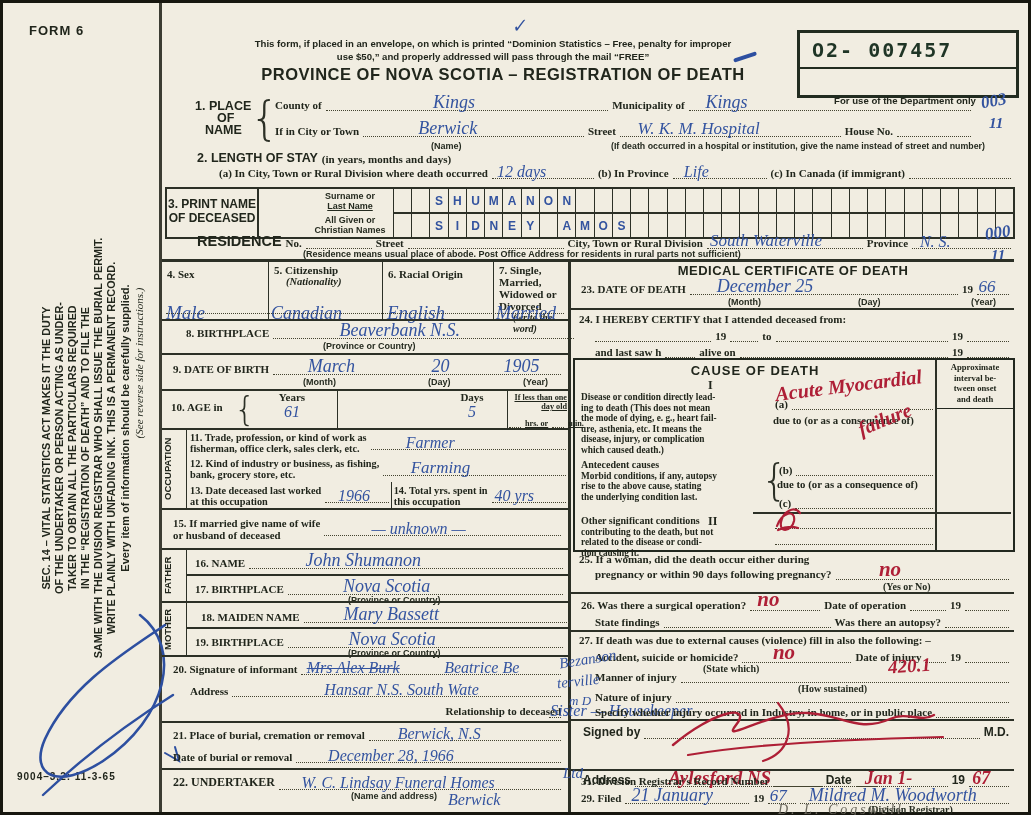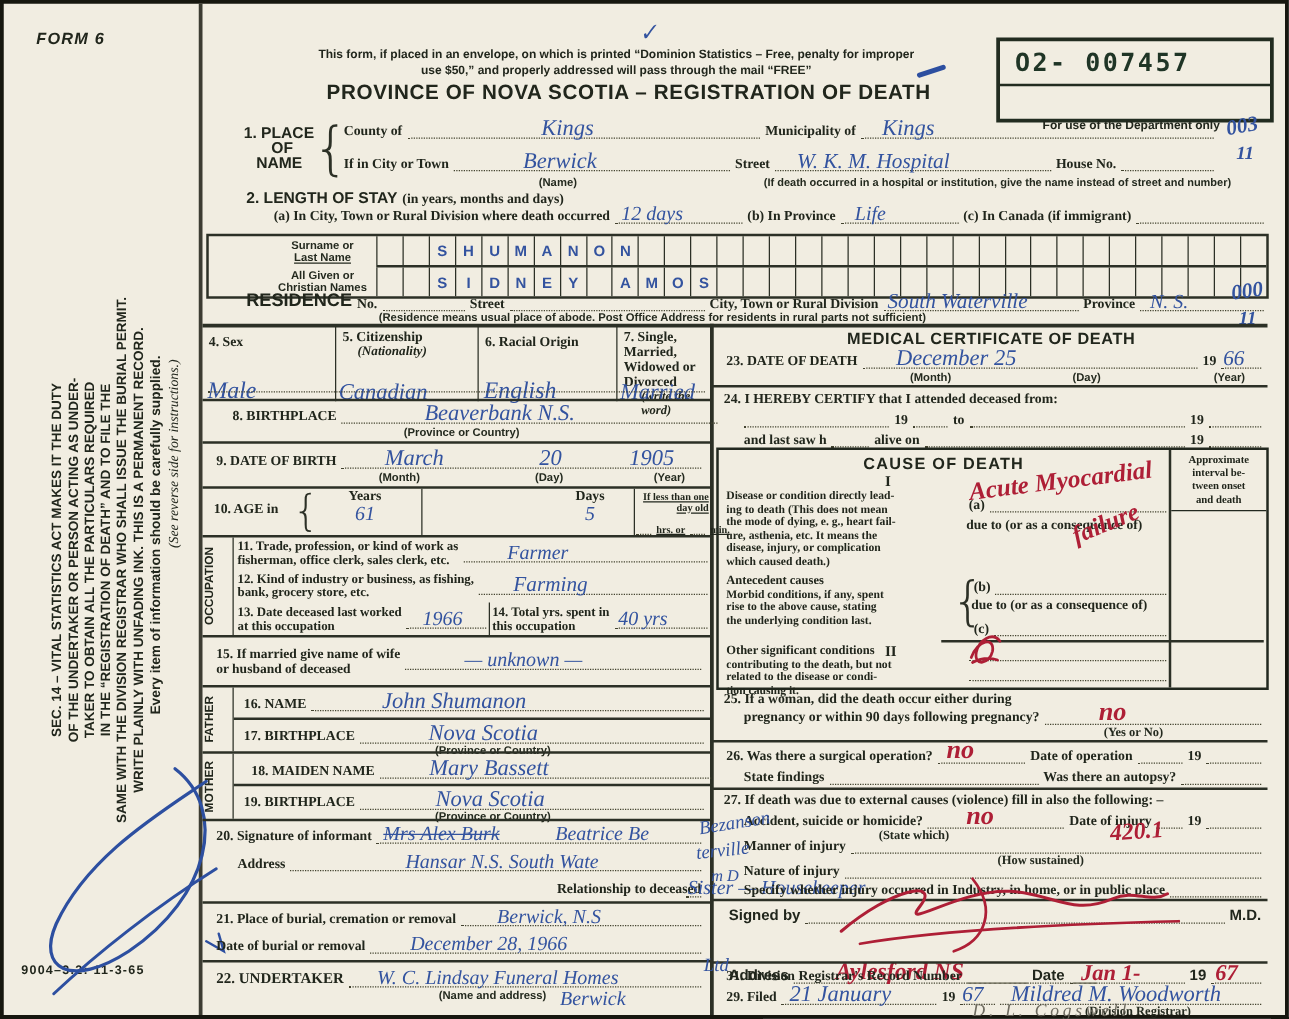--- a/index.html
+++ b/index.html
@@ -27,21 +27,21 @@
   .brace{font-family:"DejaVu Sans",sans-serif;font-weight:200;color:#2c3026;}
   .tiny{font-size:9.3px;line-height:10.6px;font-weight:bold;}
 </style>
 </head>
 <body>
 
 <div class="page">
 <div class="paper">
 
   <div class="abs" style="left:0;top:0;width:156px;height:100%;border-right:3.5px solid #3c3c32;">
-    <div class="abs sb" style="left:26px;top:20px;font-size:13px;letter-spacing:1px;font-style:italic;">FORM 6</div>
+    <div class="abs sb" style="left:26px;top:20px;font-size:13px;letter-spacing:1px;">FORM 6</div>
     <div class="abs" style="left:-138px;top:390px;width:460px;height:110px;transform:rotate(-90deg);text-align:center;">
       <div class="sb" style="font-size:10.8px;line-height:13px;">SEC. 14 – VITAL STATISTICS ACT MAKES IT THE DUTY</div>
       <div class="sb" style="font-size:10.8px;line-height:13px;">OF THE UNDERTAKER OR PERSON ACTING AS UNDER-</div>
       <div class="sb" style="font-size:10.8px;line-height:13px;">TAKER TO OBTAIN ALL THE PARTICULARS REQUIRED</div>
       <div class="sb" style="font-size:10.8px;line-height:13px;">IN THE “REGISTRATION OF DEATH” AND TO FILE THE</div>
       <div class="sb" style="font-size:10.8px;line-height:13px;">SAME WITH THE DIVISION REGISTRAR WHO SHALL ISSUE THE BURIAL PERMIT.</div>
       <div class="sb" style="font-size:10.8px;line-height:13px;">WRITE PLAINLY WITH UNFADING INK. THIS IS A PERMANENT RECORD.</div>
       <div class="sb" style="font-size:11px;line-height:14px;padding-left:40px;">Every item of information should be carefully supplied.</div>
       <div style="font-size:11px;font-style:italic;line-height:14px;padding-left:170px;">(See reverse side for instructions.)</div>
     </div>
@@ -110,20 +110,24 @@
         </span>
     <span>(b) In Province</span>
     <span class="d" style="max-width:90px;">
           <i class="hw" style="left:12%;">Life</i>
         </span>
     <span>(c) In Canada (if immigrant)</span>
     <span class="d"></span>
   </div>
 
   <div class="abs" style="left:162px;top:184px;width:846px;height:48px;border:2.2px solid #2c3026;display:flex;">
+    <div style="width:92px;border-right:2px solid #2c3026;text-align:center;padding-top:8px;box-sizing:border-box;">
+      <div class="sb" style="font-size:12px;">3. PRINT NAME</div>
+      <div class="sb" style="font-size:12px;">OF DECEASED</div>
+    </div>
     <div style="width:86px;box-sizing:border-box;margin-left:48px;">
       <div style="height:50%;text-align:center;">
         <div class="n" style="padding-top:2px;">Surname or</div>
         <div class="n" style="text-decoration:underline;">Last Name</div>
       </div>
       <div style="height:50%;text-align:center;">
         <div class="n" style="padding-top:2px;">All Given or</div>
         <div class="n">Christian Names</div>
       </div>
     </div>
@@ -488,21 +492,21 @@
     </div>
     <div class="abs r lbl" style="left:198px;top:36px;width:162px;">
       <span>(a)</span>
       <span class="d"></span>
     </div>
     <div class="abs hwr" style="left:200px;top:14px;font-size:20px;font-weight:bold;transform:rotate(-7deg);">Acute Myocardial</div>
     <div class="abs lbl" style="left:198px;top:54px;font-size:10.8px;">due to (or as a consequence of)</div>
     <div class="abs hwr" style="left:282px;top:48px;font-size:20px;font-weight:bold;transform:rotate(-22deg);">failure</div>
     <div class="abs" style="left:6px;top:100px;width:190px;">
       <div class="tiny" style="font-size:10px;">Antecedent causes</div>
-      <div class="tiny">Morbid conditions, if any, spent</div>
+      <div class="tiny">Morbid conditions, if any, autopsy</div>
       <div class="tiny">rise to the above cause, stating</div>
       <div class="tiny">the underlying condition last.</div>
     </div>
     <div class="abs brace" style="left:186px;top:96px;font-size:42px;">{</div>
     <div class="abs r lbl" style="left:202px;top:102px;width:158px;">
       <span>(b)</span>
       <span class="d"></span>
     </div>
     <div class="abs lbl" style="left:202px;top:118px;font-size:10.8px;">due to (or as a consequence of)</div>
     <div class="abs r lbl" style="left:202px;top:135px;width:158px;">

